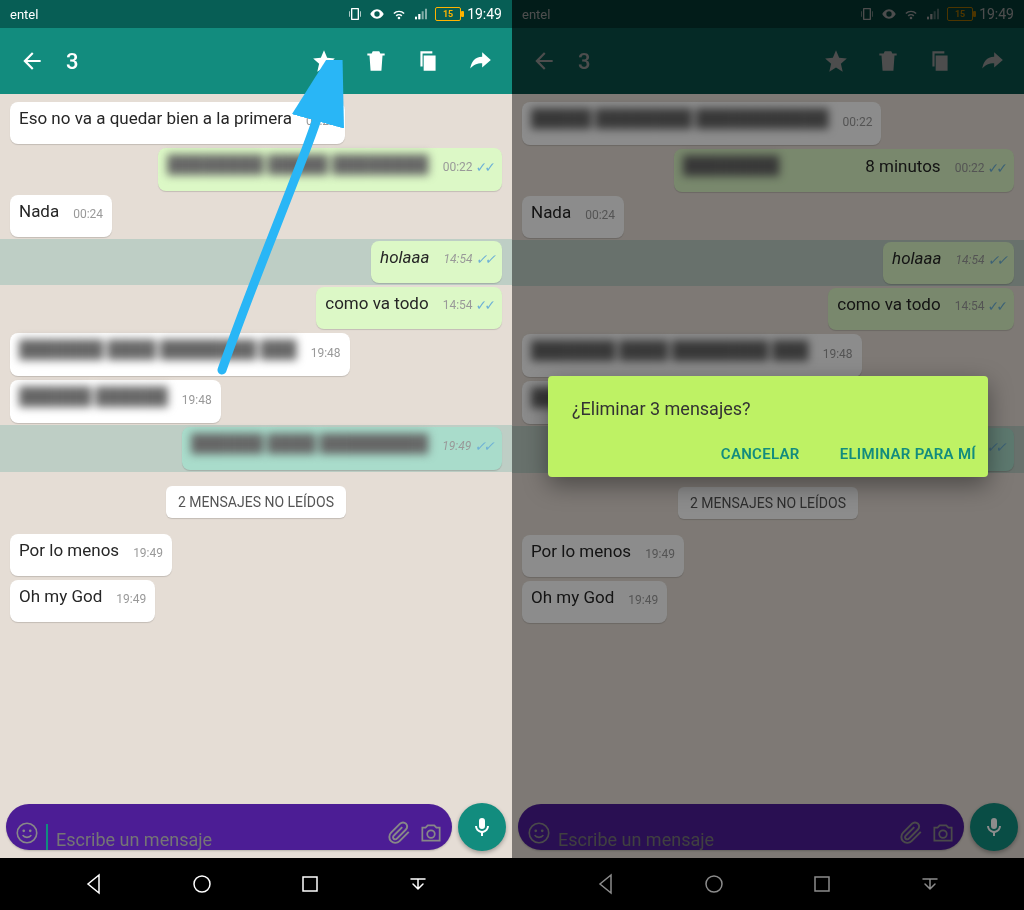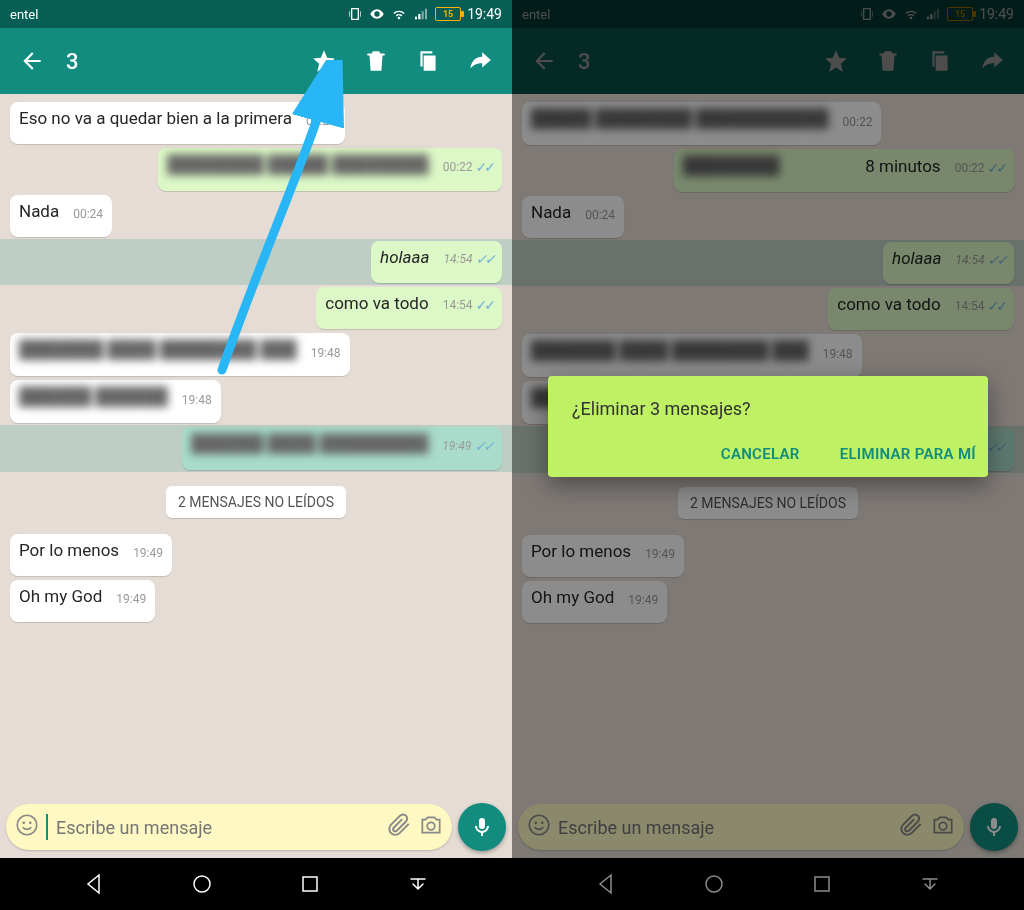--- a/index.html
+++ b/index.html
@@ -39,21 +39,21 @@
   .meta { font-size: 12px; color: #999; display: flex; align-items: center; gap: 3px; margin-left: 6px; margin-top: 4px;}
   .ticks { color: #6eb1d6; letter-spacing:-3px; font-size: 14px;}
   .unread-chip { background: #fff; border-radius: 6px; padding: 8px 12px; font-size: 14px; color: #555; box-shadow: 0 1px 1px rgba(0,0,0,.15); margin: 12px 0;}
   .blurred { filter: blur(4px); color: #666; user-select:none;}
   
   .sel { position: relative; font-style: italic; }
   .sel::after { content:""; position:absolute; left:-10px; right:-10px; top:-2px; bottom:-2px; background: rgba(18,140,126,.18); z-index:-1;}
   .bubble.out.selected { background: #a9dccb; }
   
   .inputbar { position: absolute; bottom: 56px; left: 0; right: 0; height: 54px; display: flex; align-items: center; padding: 4px 6px; gap: 6px; }
-  .inputbox { flex: 1; height: 46px; background: #fef9c3; border-radius: 24px; display: flex; align-items: center; padding: 0 8px; gap: 6px; box-shadow: 0 1px 2px rgba(0,0,0,.2);}
+  .inputbox { flex: 1; height: 46px; background: #4c1d95; border-radius: 24px; display: flex; align-items: flex-end; padding: 0 8px; gap: 6px; box-shadow: 0 1px 2px rgba(0,0,0,.2);}
   .inputbox svg { width: 26px; height: 26px; fill: #888; }
   .inputbox input { flex: 1; border: none; outline: none; font-size: 18px; color: #888; background: transparent;}
   .micfab { width: 48px; height: 48px; border-radius: 24px; background: #128c7e; display:flex; align-items:center; justify-content:center; box-shadow: 0 2px 4px rgba(0,0,0,.3);}
   .micfab svg { width: 24px; height: 24px; fill: #fff; }
   .cursor-bar { width: 2px; height: 26px; background: #128c7e; margin-right: 2px;}
   
   .navbar { position: absolute; bottom: 0; left: 0; right: 0; height: 52px; background: #000; display: flex; align-items: center; justify-content: space-evenly; }
   .nav-btn { width: 28px; height: 28px; display:flex; align-items:center; justify-content:center;}
   .nav-btn svg { width: 24px; height: 24px; fill: none; stroke: #fff; stroke-width: 1.5; }
   

